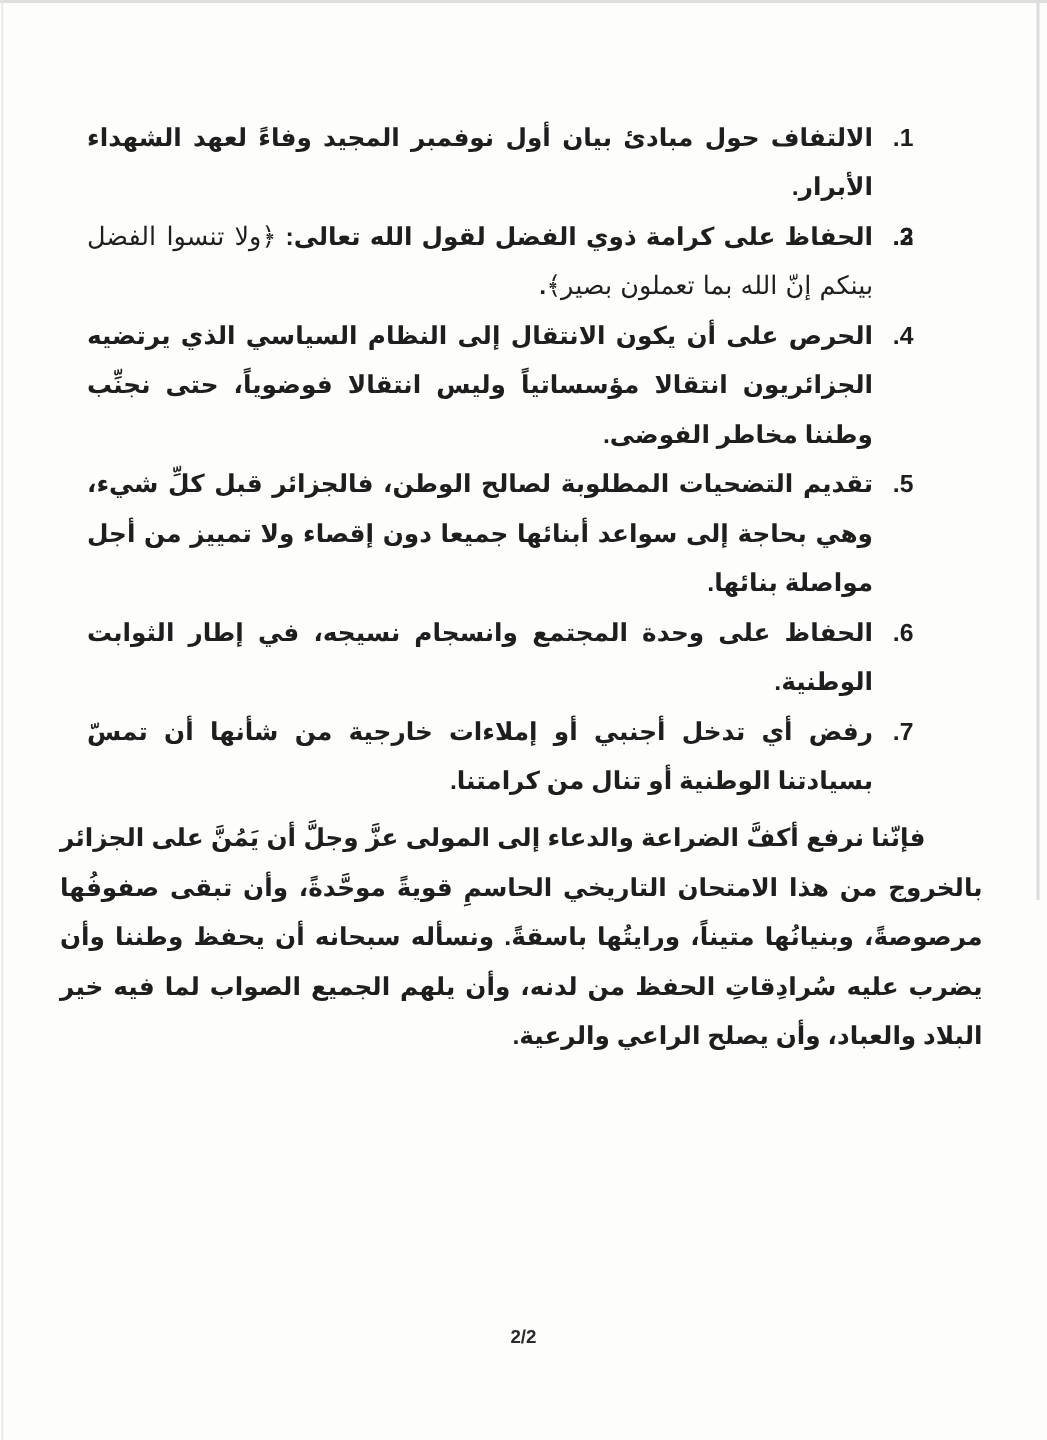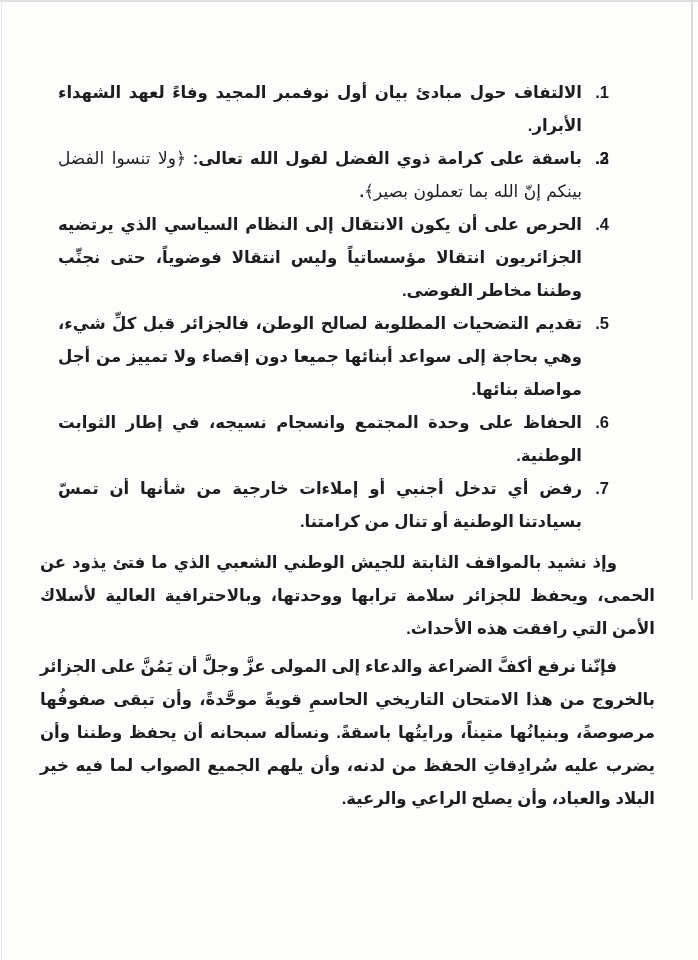--- a/index.html
+++ b/index.html
@@ -94,21 +94,21 @@
         <span class="marker">1.</span>
         <span>الالتفاف حول مبادئ بيان أول نوفمبر المجيد وفاءً لعهد الشهداء الأبرار.</span>
       </div>
 
       <div class="list-item">
         <span class="marker">2.</span>
       </div>
 
       <div class="list-item">
         <span class="marker">3.</span>
-        <span>باسقة على كرامة ذوي الفضل لقول الله تعالى: </span><span class="quran-verse">﴿ولا تنسوا الفضل بينكم إنّ الله بما تعملون بصير﴾</span><span>.</span>
+        <span>الحفاظ على كرامة ذوي الفضل لقول الله تعالى: </span><span class="quran-verse">﴿ولا تنسوا الفضل بينكم إنّ الله بما تعملون بصير﴾</span><span>.</span>
       </div>
 
       <div class="list-item">
         <span class="marker">4.</span>
         <span>الحرص على أن يكون الانتقال إلى النظام السياسي الذي يرتضيه الجزائريون انتقالا مؤسساتياً وليس انتقالا فوضوياً، حتى نجنِّب وطننا مخاطر الفوضى.</span>
       </div>
 
       <div class="list-item">
         <span class="marker">5.</span>
         <span>تقديم التضحيات المطلوبة لصالح الوطن، فالجزائر قبل كلِّ شيء، وهي بحاجة إلى سواعد أبنائها جميعا دون إقصاء ولا تمييز من أجل مواصلة بنائها.</span>
@@ -120,19 +120,19 @@
       </div>
 
       <div class="list-item">
         <span class="marker">7.</span>
         <span>رفض أي تدخل أجنبي أو إملاءات خارجية من شأنها أن تمسّ بسيادتنا الوطنية أو تنال من كرامتنا.</span>
       </div>
 
     </div>
 
     <div class="closing">
-      <p class="first">وإذ نشيد بالمواقف الثابتة للجيش الوطني الشعبي الذي ما فتئ يذود عن الحمى، ويحفظ للجزائر سلامة ترابها ووحدتها، وبالاحترافية العالية لأسلاك الأمن التي رافقت هذه الأحداث.</p>
       <p>فإنّنا نرفع أكفَّ الضراعة والدعاء إلى المولى عزَّ وجلَّ أن يَمُنَّ على الجزائر بالخروج من هذا الامتحان التاريخي الحاسمِ قويةً موحَّدةً، وأن تبقى صفوفُها مرصوصةً، وبنيانُها متيناً، ورايتُها باسقةً. ونسأله سبحانه أن يحفظ وطننا وأن يضرب عليه سُرادِقاتِ الحفظ من لدنه، وأن يلهم الجميع الصواب لما فيه خير البلاد والعباد، وأن يصلح الراعي والرعية.</p>
     </div>
 
   </div>
 
+  <div class="page-number">2/2</div>
 </div>
 
 </body></html>

